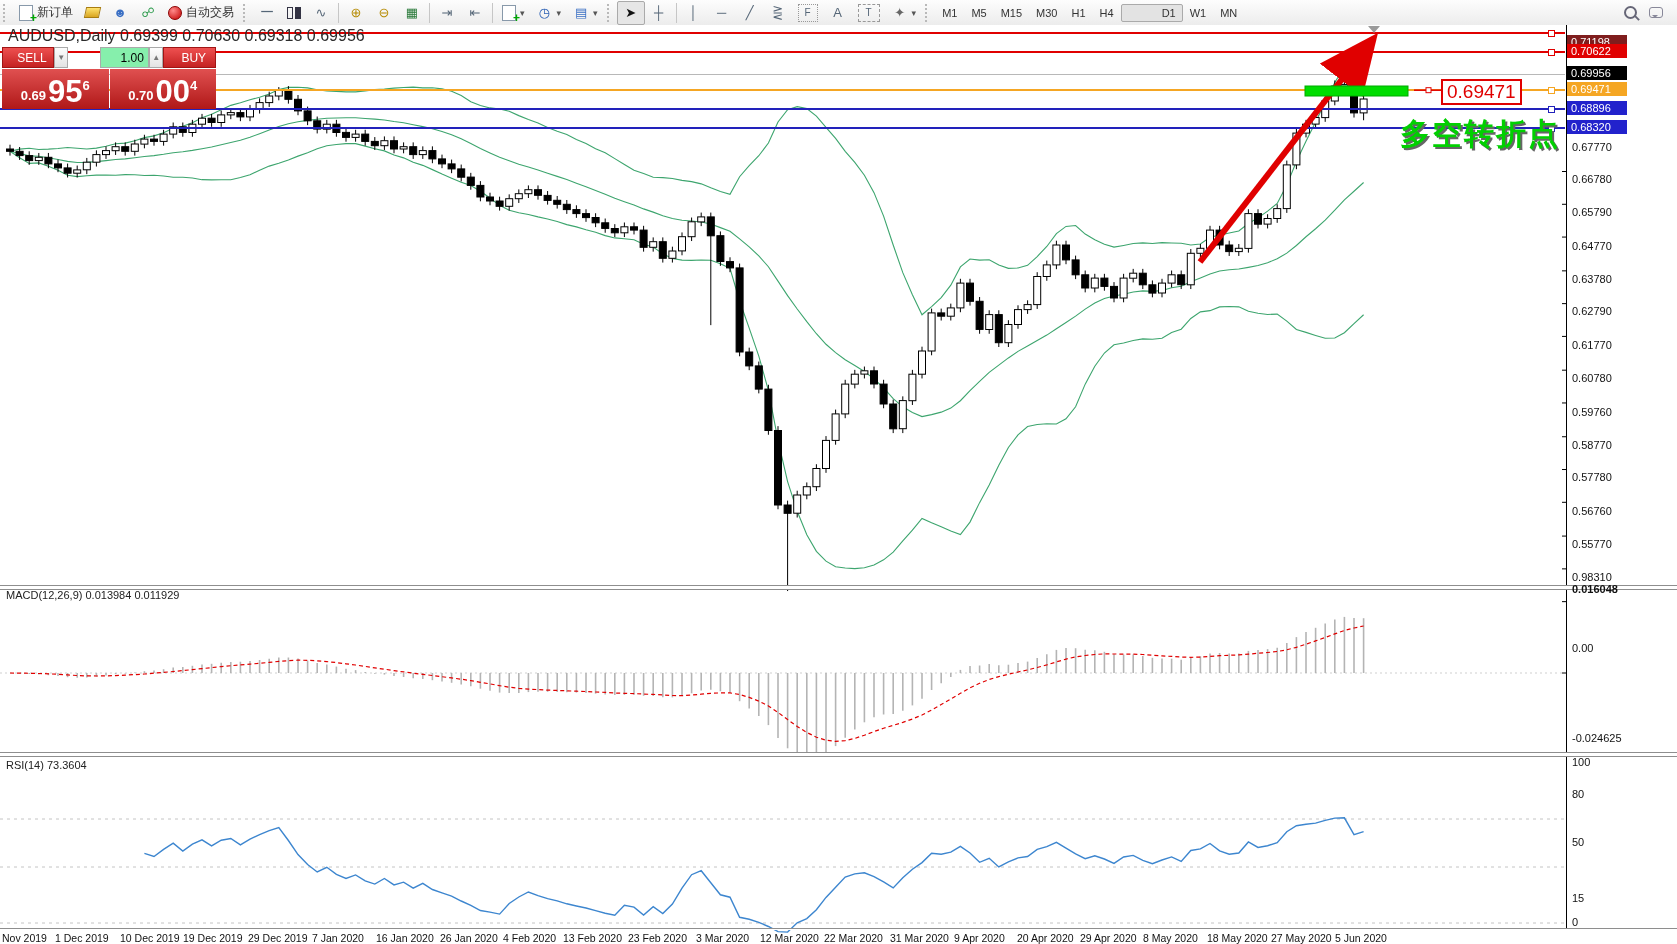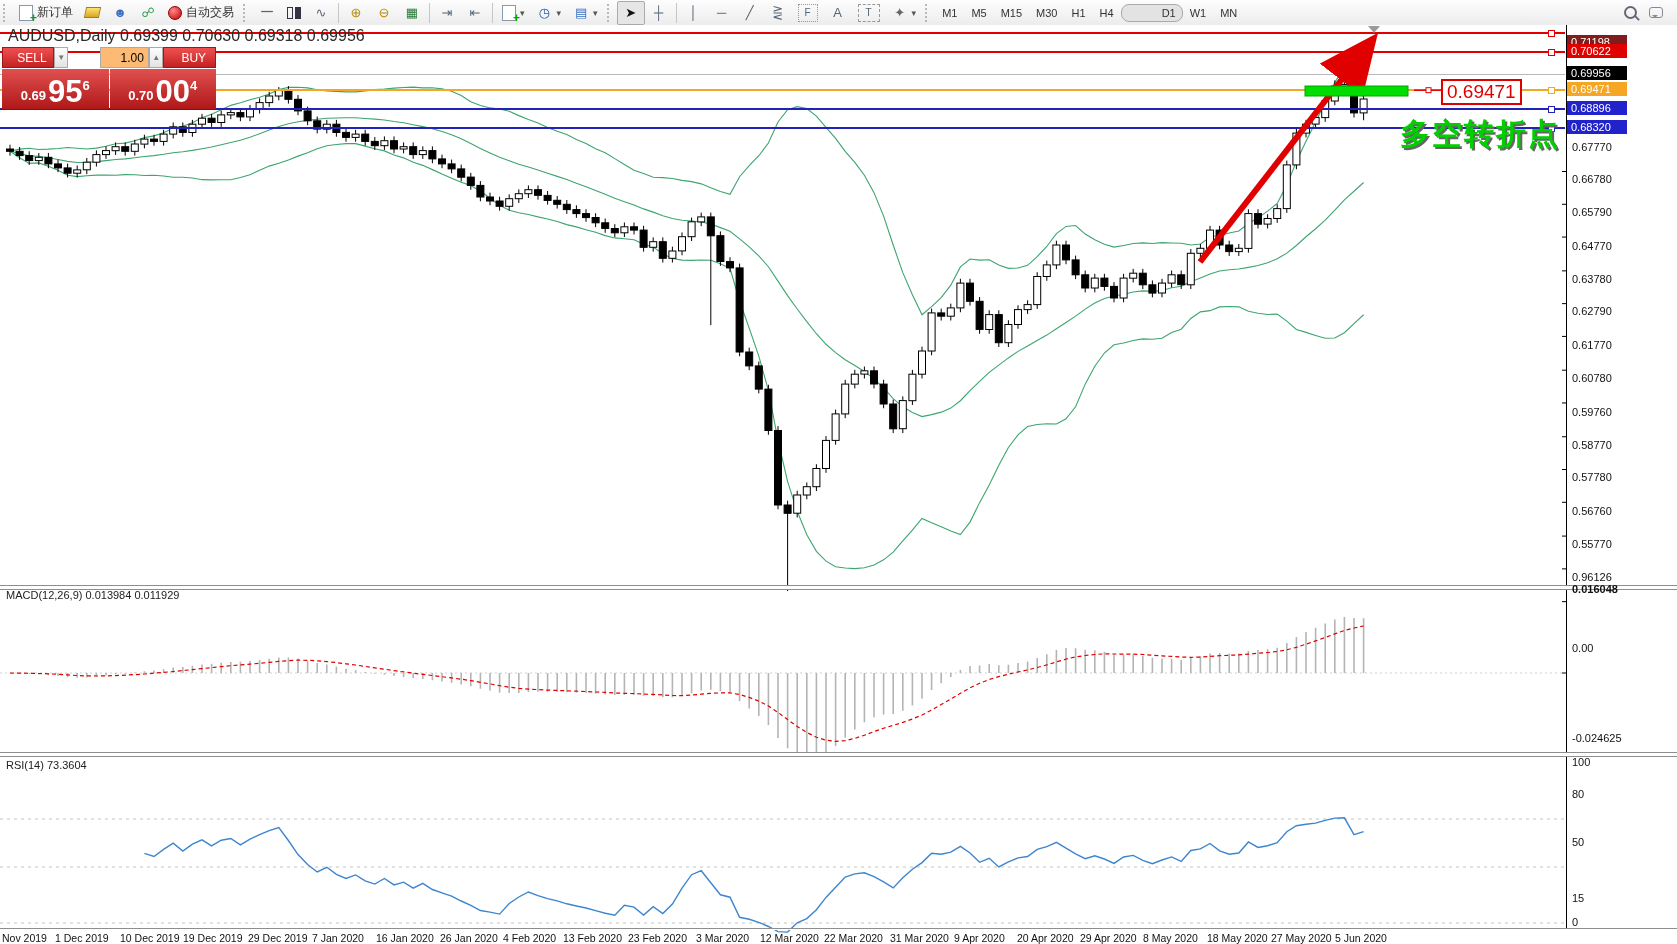--- a/index.html
+++ b/index.html
@@ -17,21 +17,21 @@
     font-size:13px;line-height:16px;color:#567;}
   .doc{width:12px;height:14px;background:#fff;border:1px solid #8899aa;position:relative;}
   .doc:after{content:"+";position:absolute;right:-5px;bottom:-5px;color:#0a0;font-weight:bold;font-size:12px;}
   .gold{width:13px;height:9px;background:linear-gradient(#ffe36e,#d9a520);border:1px solid #a87c10;transform:skewX(-12deg);}
   .ball{width:12px;height:12px;border-radius:50%;background:radial-gradient(circle at 35% 30%,#ff8a8a,#c40000);border:1px solid #8a0000;}
   .mag{width:9px;height:9px;border:2px solid #667;border-radius:50%;position:relative;}
   .mag:after{content:"";position:absolute;width:6px;height:2px;background:#667;transform:rotate(45deg);right:-5px;bottom:-2px;}
   .bubble{width:12px;height:9px;border:1.5px solid #889;border-radius:3px;position:relative;}
   .bubble:after{content:"";position:absolute;left:2px;bottom:-4px;border:3px solid transparent;border-top-color:#889;}
   .tf{padding:2px 6px;font-size:11px;color:#333;border:1px solid transparent;}
-  .tf.active{background:#e3e3e3;border:1px solid #aaa;border-radius:8px;padding-left:40px;}
+  .tf.active{background:#e3e3e3;border:1px solid #aaa;border-radius:2px;padding-left:40px;}
   .candle-ic{display:inline-flex;gap:2px;align-items:center;}
   .candle-ic i{display:block;width:4px;height:10px;border:1px solid #334;}
   .candle-ic i.f{background:#334;}
   
   #panels{position:absolute;left:0;top:25px;width:1677px;height:919px;background:#fff;}
   svg{position:absolute;left:0;top:0;}
   .sep{position:absolute;left:0;width:1677px;height:3px;border-top:1px solid #8e8e8e;border-bottom:1px solid #8e8e8e;background:#fff;z-index:6;}
   #axiscol{position:absolute;left:1566px;top:25px;width:111px;height:905px;background:#fff;border-left:1px solid #000;z-index:5;}
   .ytick{position:absolute;left:1572px;font-size:11px;color:#111;z-index:6;}
   .plabel{position:absolute;left:1567px;font-size:11px;color:#fff;padding:1px 4px 1px 4px;z-index:8;min-width:52px;}
@@ -41,21 +41,21 @@
   .xlabel{position:absolute;top:932px;font-size:10.5px;color:#111;z-index:7;white-space:nowrap;}
   #title{position:absolute;left:8px;top:27px;font-size:16px;color:#2b2b2b;z-index:5;}
   
   #widget{position:absolute;left:2px;top:47px;width:214px;z-index:9;font-family:"Liberation Sans",sans-serif;}
   #wrow1{display:flex;height:21px;}
   .wbtn{background:linear-gradient(#ee5050,#c42222);color:#fff;font-size:12px;display:flex;
     align-items:center;justify-content:center;border:1px solid #a01515;padding-left:8px;}
   #sellbtn{width:57px;}#buybtn{width:58px;}
   .spin{width:17px;background:linear-gradient(#fdfdfd,#e3e3e3);border:1px solid #aaa;color:#777;
     font-size:8px;display:flex;align-items:center;justify-content:center;}
-  #vol{width:58px;border:1px solid #aaa;background:#fdba74;font-size:12px;color:#000;
+  #vol{width:58px;border:1px solid #aaa;background:#86efac;font-size:12px;color:#000;
     display:flex;align-items:center;justify-content:flex-end;padding-right:4px;margin-left:32px;}
   #wrow2{display:flex;margin-top:1px;height:40px;gap:1px;}
   .pricebox{flex:1;background:linear-gradient(#e05050,#b01818);color:#fff;position:relative;
     display:flex;align-items:flex-end;justify-content:center;padding-bottom:2px;}
   .psmall{font-size:13px;font-weight:bold;margin-right:2px;margin-bottom:4px;}
   .pbig{font-size:31px;font-weight:bold;line-height:30px;}
   .psup{font-size:13px;font-weight:bold;vertical-align:top;margin-bottom:14px;}
   
   #callout{position:absolute;left:1441px;top:79px;border:2px solid #e00000;background:#fff;
     color:#e00000;font-size:19px;padding:0 4px;z-index:9;}
@@ -743,21 +743,21 @@
     <div class="ytick" style="top: 239.848px;">0.64770</div>
     <div class="ytick" style="top: 272.629px;">0.63780</div>
     <div class="ytick" style="top: 305.411px;">0.62790</div>
     <div class="ytick" style="top: 339.185px;">0.61770</div>
     <div class="ytick" style="top: 371.967px;">0.60780</div>
     <div class="ytick" style="top: 405.742px;">0.59760</div>
     <div class="ytick" style="top: 438.523px;">0.58770</div>
     <div class="ytick" style="top: 471.305px;">0.57780</div>
     <div class="ytick" style="top: 505.079px;">0.56760</div>
     <div class="ytick" style="top: 537.861px;">0.55770</div>
-    <div class="ytick" style="top: 570.642px;">0.96126</div>
+    <div class="ytick" style="top: 570.642px;">0.98310</div>
     <div class="ytick" style="top: 583.425px; font-weight: bold;">0.016048</div>
     <div class="ytick" style="top: 642px;">0.00</div>
     <div class="ytick" style="top: 731.881px;">-0.024625</div>
     <div class="ytick" style="top: 756px;">100</div>
     <div class="ytick" style="top: 788px;">80</div>
     <div class="ytick" style="top: 836px;">50</div>
     <div class="ytick" style="top: 892px;">15</div>
     <div class="ytick" style="top: 916px;">0</div>
     <div class="xlabel" style="left: 2px;">Nov 2019</div>
     <div class="xlabel" style="left: 55px;">1 Dec 2019</div>

